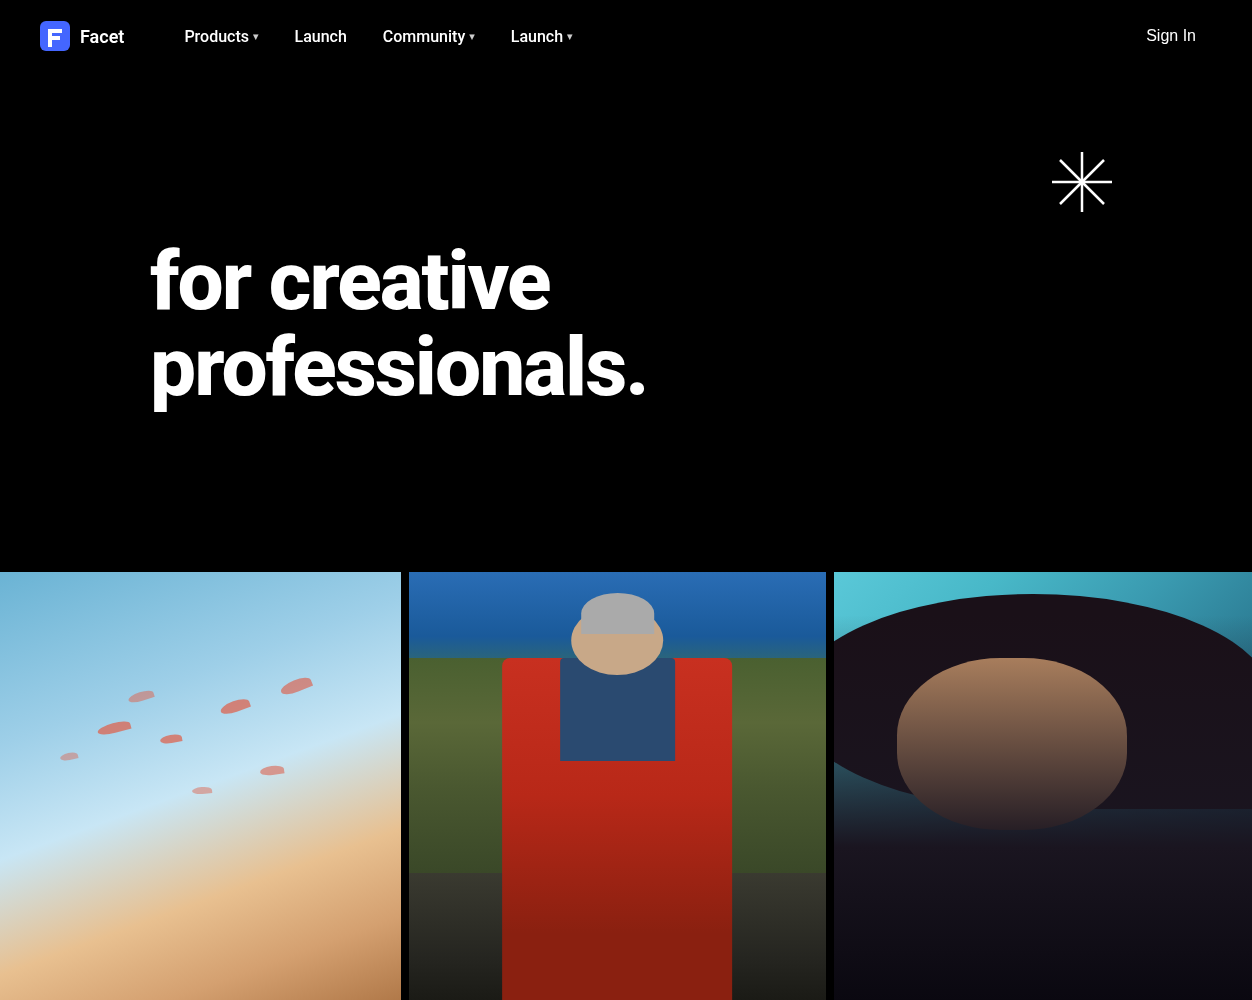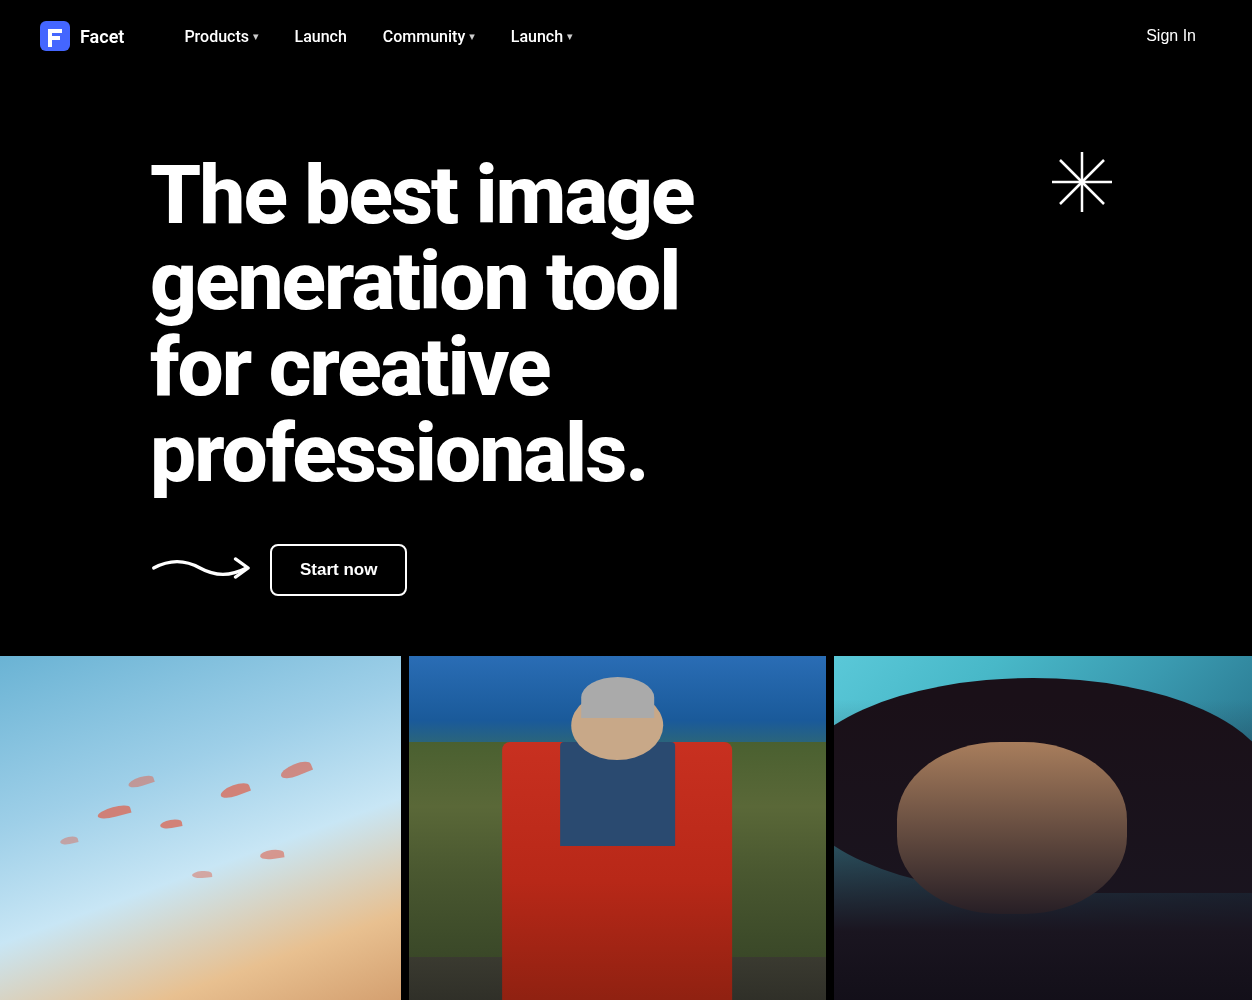--- a/index.html
+++ b/index.html
@@ -311,33 +311,24 @@
     </div>
   </div>
 
   <div class="nav-right">
     <button class="sign-in-btn">Sign In</button>
   </div>
 </nav>
 
 <section class="hero">
   <h1 class="hero-headline">
-    <span>The best image generation tool</span><br>
+    <br>
     <span>for creative professionals.</span>
   </h1>
 
-  <div class="hero-cta-row">
-    <div class="arrow-decoration">
-      <svg class="arrow-svg" viewBox="0 0 110 44" fill="none" xmlns="http://www.w3.org/2000/svg">
-        <path d="M4 22 Q30 8 55 22 Q80 36 106 22" stroke="white" stroke-width="3.5" fill="none" stroke-linecap="round"></path>
-        <path d="M94 12 L108 22 L94 32" stroke="white" stroke-width="3.5" fill="none" stroke-linecap="round" stroke-linejoin="round"></path>
-      </svg>
-    </div>
-    <button class="start-now-btn">Start now</button>
-  </div>
 
   <svg class="star-decoration" viewBox="0 0 60 60" fill="none" xmlns="http://www.w3.org/2000/svg">
     <line x1="30" y1="0" x2="30" y2="60" stroke="white" stroke-width="2.5"></line>
     <line x1="0" y1="30" x2="60" y2="30" stroke="white" stroke-width="2.5"></line>
     <line x1="8" y1="8" x2="52" y2="52" stroke="white" stroke-width="2.5"></line>
     <line x1="52" y1="8" x2="8" y2="52" stroke="white" stroke-width="2.5"></line>
   </svg>
 </section>
 
 <div class="gallery">

